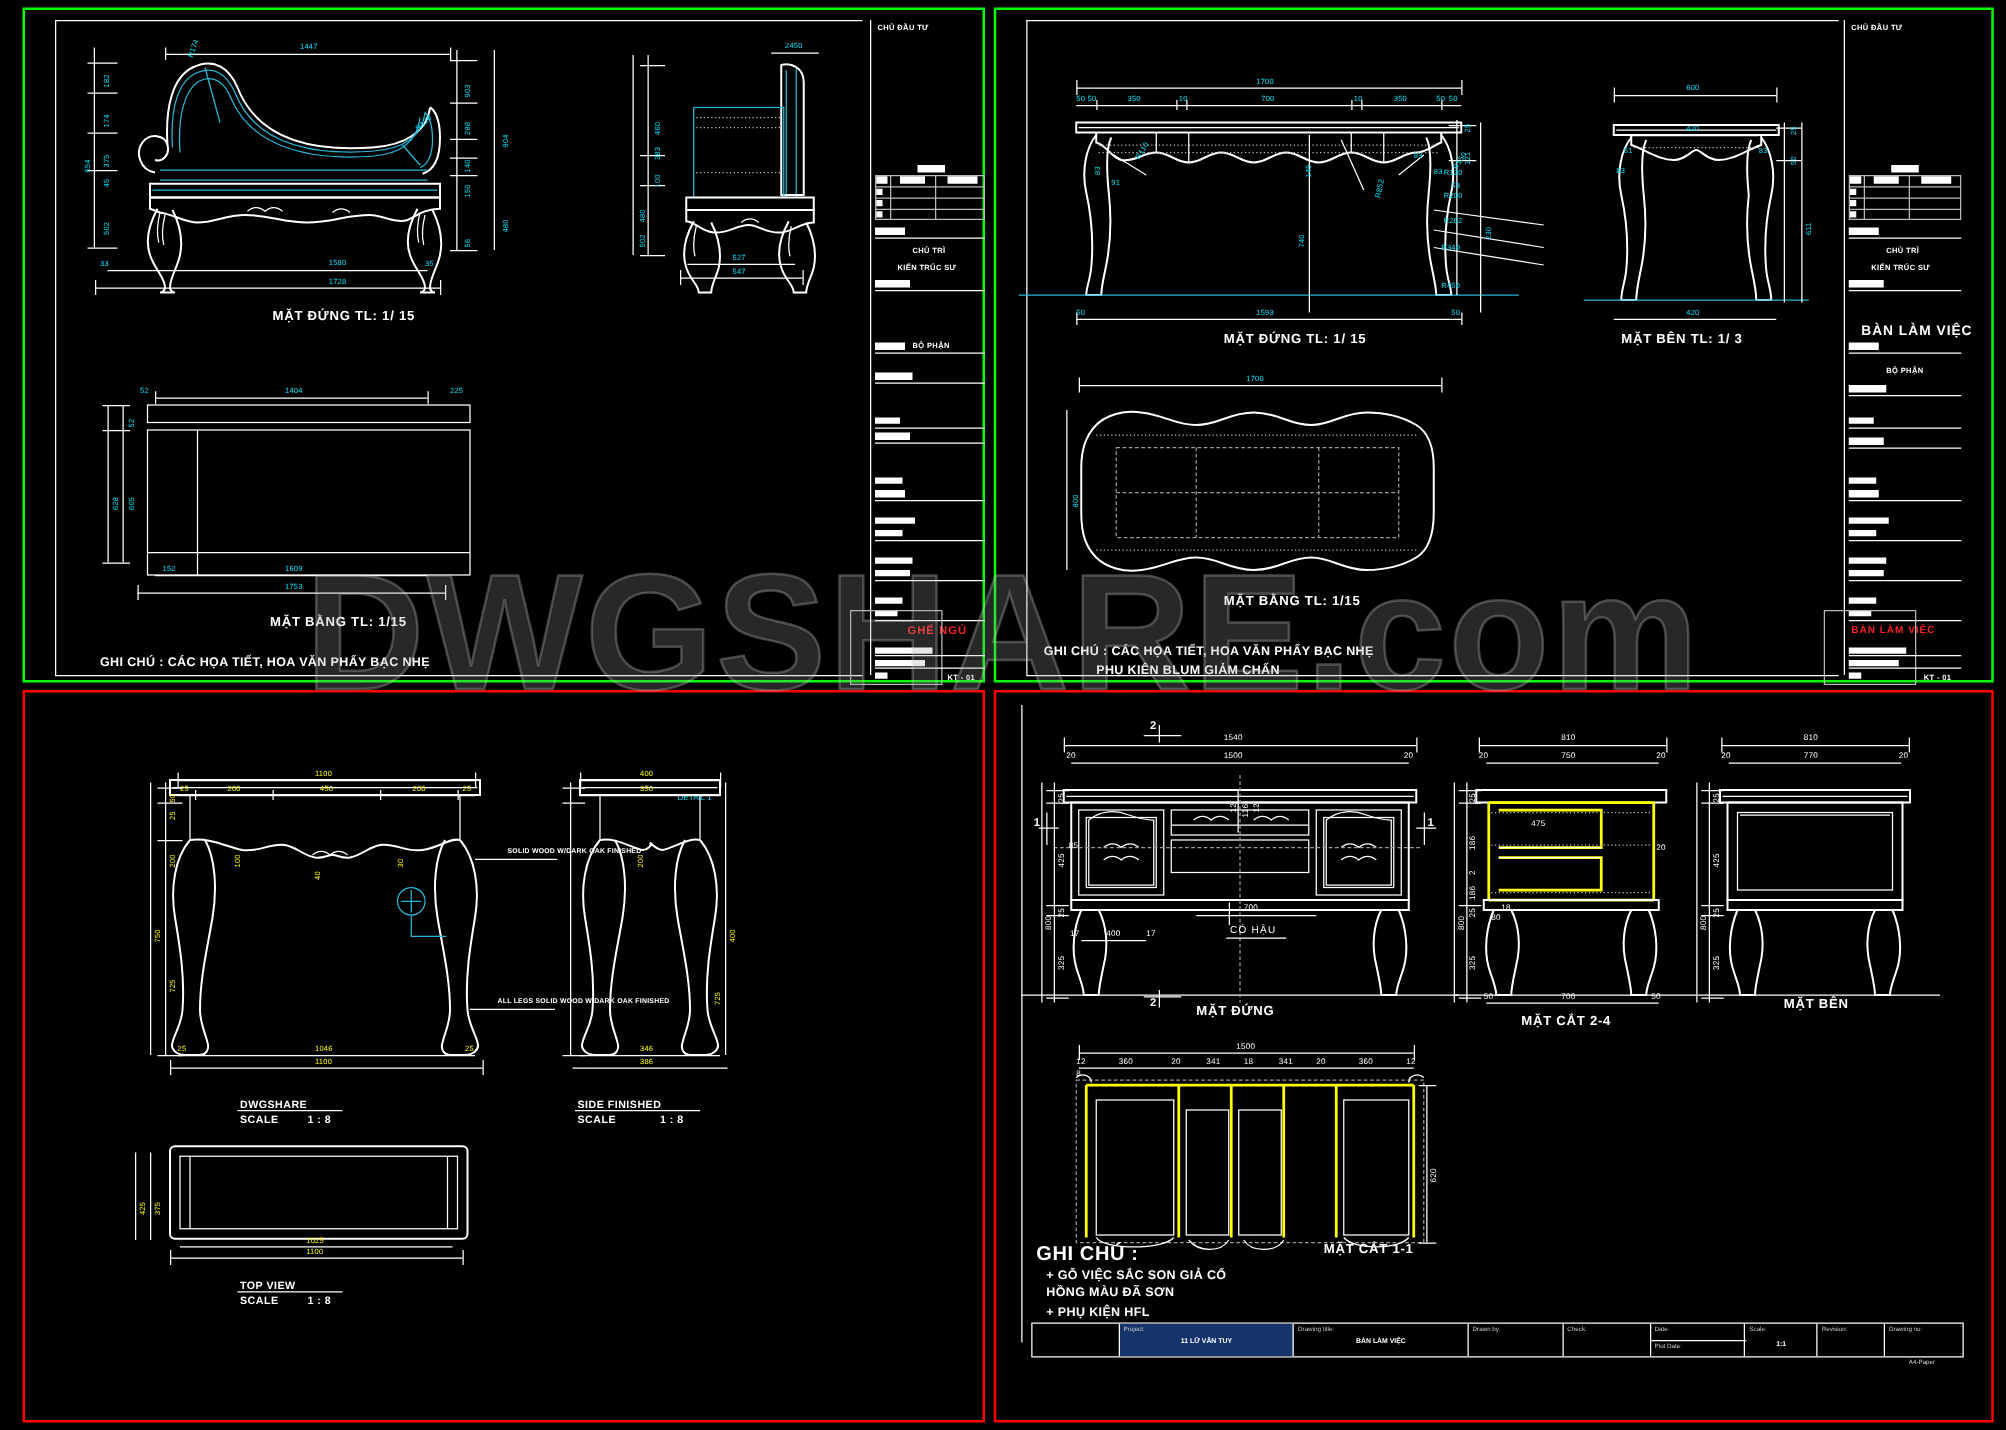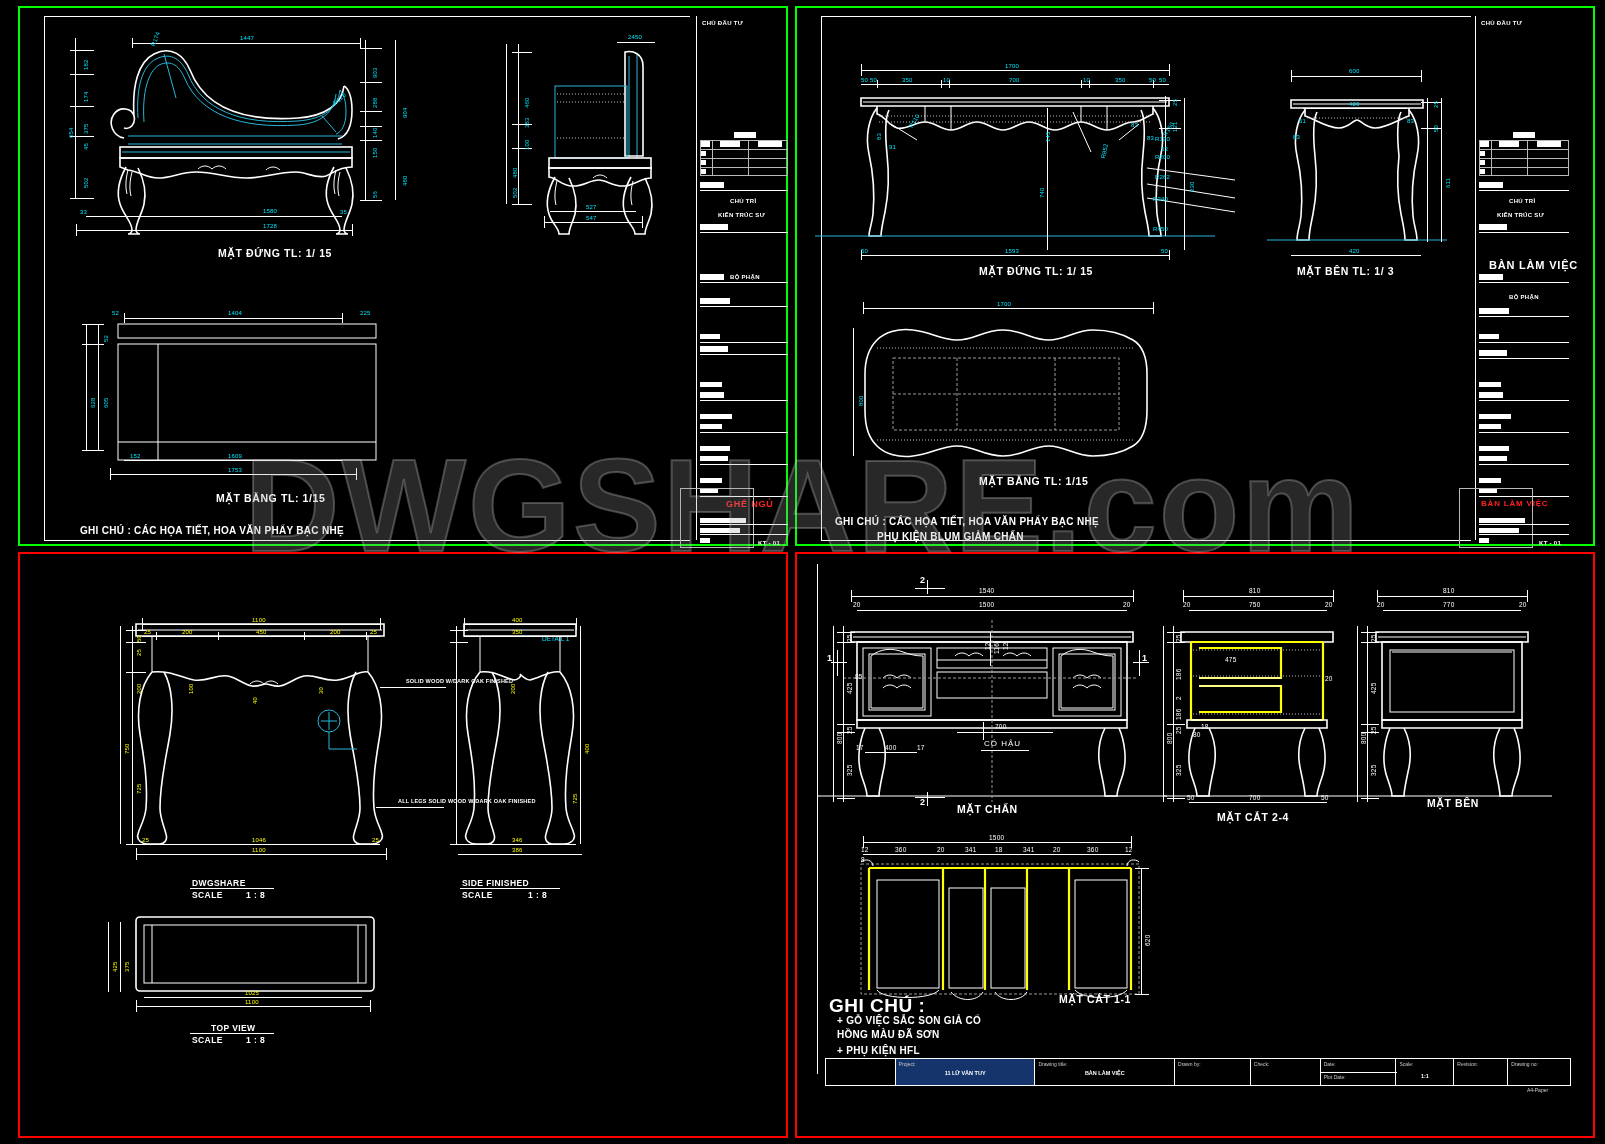--- a/index.html
+++ b/index.html
@@ -35,21 +35,21 @@
     font-family: "Liberation Sans", sans-serif;
   }
 
   .dim      { font-size: 6px; color: #00e5ff; letter-spacing: .2px; }
   .dimy     { font-size: 6px; color: #ffff00; letter-spacing: .2px; }
   .dimw     { font-size: 6.5px; color: #ffffff; letter-spacing: .2px; }
   .vert     { transform-origin: left top; transform: rotate(-90deg); }
   .label    { font-size: 10.5px; color: #ffffff; font-weight: bold; letter-spacing: .6px; }
   .label-sm { font-size: 8.5px; color: #ffffff; font-weight: bold; letter-spacing: .4px; }
   .note     { font-size: 10px; color: #ffffff; font-weight: bold; letter-spacing: .3px; }
-  .note-lg  { font-size: 19px; color: #ffffff; font-weight: bold; letter-spacing: .5px; }
+  .note-lg  { font-size: 16px; color: #ffffff; font-weight: bold; letter-spacing: .5px; }
   .tinyc    { font-size: 4.2px; color: #00e5ff; }
   .wnote    { font-size: 5.5px; color: #ffffff; font-weight: bold; letter-spacing: .2px; }
 
   
   .ln { position: absolute; background: #ffffff; }
   .h1 { height: 1px; }
   .v1 { width: 1px; }
 
   
   .tb { position: absolute; }
@@ -749,21 +749,21 @@
     <div class="ln v1" style="left:88px; top:368px; height:70px;"></div>
     <div class="t dimy vert" style="left:104px; top:418px;">375</div>
     <div class="t dimy vert" style="left:92px; top:418px;">425</div>
     <div class="ln h1" style="left:124px; top:443px; width:218px;"></div>
     <div class="t dimy" style="left:225px; top:436px;">1025</div>
     <div class="ln h1" style="left:116px; top:452px; width:234px;"></div>
     <div class="ln v1" style="left:116px; top:446px; height:12px;"></div>
     <div class="ln v1" style="left:350px; top:446px; height:12px;"></div>
     <div class="t dimy" style="left:225px; top:445px;">1100</div>
 
-    <div class="t label-sm" style="left:172px; top:470px;margin-left:19px;">TOP VIEW</div>
+    <div class="t label-sm" style="left:172px; top:470px;">TOP VIEW</div>
     <div class="ln h1" style="left:170px; top:479px; width:84px;"></div>
     <div class="t label-sm" style="left:172px; top:482px;">SCALE</div>
     <div class="t label-sm" style="left:226px; top:482px;">1 : 8</div>
   </div>
 
   <div class="quad q4 frame-red">
 
     <div class="ln v1" style="left:20px; top:10px; height:510px;"></div>
 
     <svg class="draw" style="left:50px; top:58px; width:290px; height:190px;" viewBox="0 0 290 190">
@@ -850,21 +850,21 @@
     <div class="ln v1" style="left:342px; top:96px;height:26px;"></div>
     <div class="ln h1" style="left:336px; top:108px;width:16px;"></div>
     <div class="t dimw" style="left:123px; top:244px; font-size:9px; font-weight:bold;">2</div>
     <div class="ln h1" style="left:118px; top:243px;width:30px;"></div>
     <div class="ln v1" style="left:130px; top:238px;height:14px;"></div>
 
     <div class="t dimw" style="left:187px; top:186px; font-size:8px; letter-spacing:1px;">CÓ HẬU</div>
     <div class="ln h1" style="left:184px; top:196px; width:48px;"></div>
     <div class="ln v1" style="left:186px; top:168px; height:18px;"></div>
 
-    <div class="t label" style="left:160px; top:250px;">MẶT CHẤN</div>
+    <div class="t label" style="left:160px; top:250px;">MẶT ĐỨNG</div>
 
     <svg class="draw" style="left:380px; top:58px; width:160px; height:190px;" viewBox="0 0 160 190">
 
       <path class="stroke-w2" d="M4,20 L156,20 L156,30 L4,30 Z"></path>
 
       <path class="stroke-y" d="M14,30 L14,108 M146,30 L146,108"></path>
       <path class="stroke-y" d="M14,30 L146,30 M14,108 L146,108"></path>
       <path class="stroke-y" d="M22,36 L104,36 L104,66 L22,66"></path>
       <path class="stroke-y" d="M22,74 L104,74 L104,100 L22,100"></path>
 

